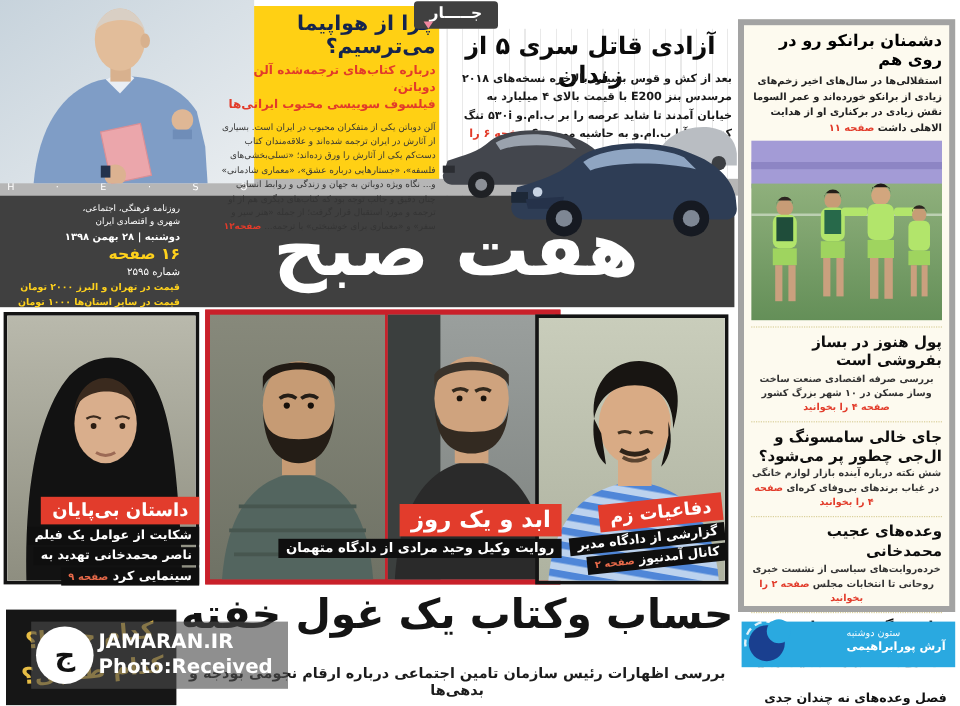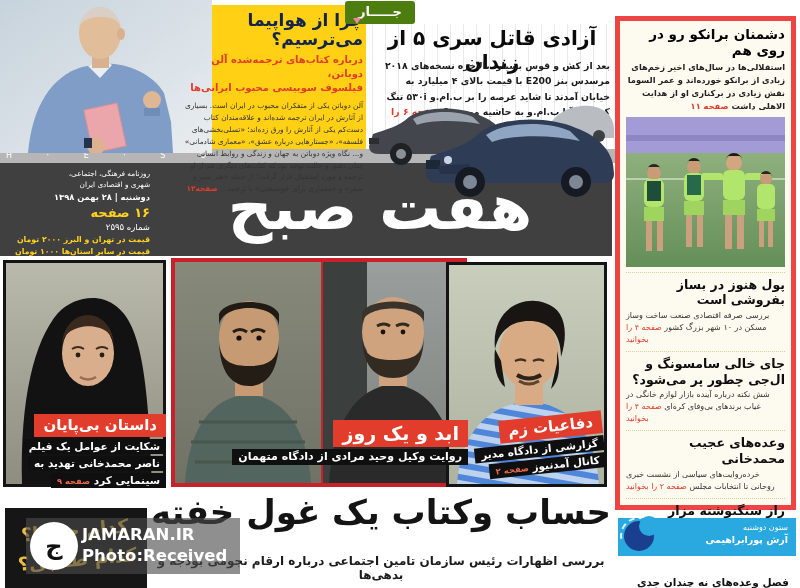--- a/index.html
+++ b/index.html
@@ -10,47 +10,47 @@
   
   .lead-yellow{left:8px;top:5px;width:358px;height:148px;background:#ffd014;z-index:1;}
   .lead-photo{left:0;top:0;width:212px;height:153px;z-index:2;}
   .lead-content{left:182px;top:11px;width:181px;direction:rtl;text-align:right;z-index:3;}
   .lead-headline{font-size:17px;font-weight:bold;color:#15244d;line-height:1.1;}
   .lead-sub{margin-top:5px;color:#e23b2a;font-size:10px;font-weight:bold;line-height:1.4;}
   .lead-body{margin-top:5px;font-size:7.4px;color:#343434;line-height:1.6;}
   .pref-y{color:#e23b2a;font-weight:bold;}
 
   
-  .tag{left:345px;top:1px;width:70px;height:23px;background:#4d7c0f;border-radius:3px;
+  .tag{left:345px;top:1px;width:70px;height:23px;background:#404040;border-radius:3px;
        color:#fff;font-weight:bold;font-size:13px;text-align:center;line-height:22px;z-index:5;}
   .tag::after{content:"";position:absolute;left:8px;bottom:-6px;border:6px solid transparent;
        border-top-color:#f0879f;border-left-width:4px;border-right-width:4px;}
 
   
   .pinstripes{left:372px;top:24px;width:240px;height:152px;z-index:0;
        background:repeating-linear-gradient(90deg,#e9e9e9 0 1px,transparent 1px 13px);}
   .car-head{left:372px;top:26px;width:240px;font-size:20px;font-weight:900;color:#0b0b0b;
        text-align:center;direction:rtl;z-index:2;}
   .car-body{left:374px;top:58px;width:236px;font-size:9.3px;font-weight:bold;color:#1a1a1a;
        direction:rtl;text-align:right;line-height:1.65;z-index:2;}
   .pref-r{color:#e23b2a;}
   .car-gray{left:545px;top:96px;width:70px;height:46px;z-index:3;}
   .car-merc{left:363px;top:100px;width:145px;height:68px;z-index:4;}
   .car-bmw{left:418px;top:108px;width:200px;height:95px;z-index:5;}
 
   
-  .right-col{left:615px;top:16px;width:181px;height:494px;border:5px solid #ef4444;
+  .right-col{left:615px;top:16px;width:181px;height:494px;border:5px solid #a3a3a3;
        background:#fdfaef;box-sizing:border-box;padding:5px 6px;direction:rtl;z-index:2;}
   .rc-headline{font-size:13.5px;font-weight:900;color:#000;text-align:right;line-height:1.2;}
   .rc-body{margin-top:3px;font-size:8.3px;font-weight:bold;color:#222;text-align:right;line-height:1.55;}
   .rc-photo{width:100%;height:150px;margin:4px 0 5px;}
   .rc-item{margin-top:5px;border-top:1px dotted #d9cf9a;padding-top:4px;}
   .rc-item:first-child{border-top:none;}
   .rc-ihead{font-size:12.5px;font-weight:900;color:#0d0d0d;text-align:right;line-height:1.25;}
-  .rc-ibody{margin-top:2px;font-size:8px;font-weight:normal;color:#333;text-align:left;line-height:1.5;}
+  .rc-ibody{margin-top:2px;font-size:8px;font-weight:bold;color:#333;text-align:center;line-height:1.5;}
 
   
   .strip{left:0;top:149px;width:612px;height:14px;background:#b6b6b6;color:#fff;
        font-size:8px;line-height:14px;padding-left:6px;letter-spacing:16px;z-index:1;}
   .banner{left:0;top:163px;width:612px;height:93px;background:#404040;z-index:1;}
   .banner-info{left:8px;top:6px;width:142px;direction:rtl;text-align:right;color:#fff;}
   .bi-line{font-size:7.3px;line-height:1.5;}
   .bi-date{font-size:8.3px;font-weight:bold;line-height:1.6;}
   .bi-pages{font-size:13px;font-weight:900;color:#ffd21c;margin:1px 0;}
   .bi-issue{font-size:8.5px;line-height:1.5;}
@@ -89,21 +89,21 @@
       font-weight:900;color:#1c1c1c;direction:rtl;z-index:3;}
 
   
   .monday{left:618px;top:518px;width:178px;height:70px;z-index:3;}
   .m-header{position:relative;height:38px;background:#2aa9e0;}
   .m-icon{position:absolute;left:6px;top:3px;width:30px;height:30px;border-radius:50%;background:#1a3f8f;}
   .m-icon::before{content:"";position:absolute;right:-5px;top:-5px;width:20px;height:20px;
       background:#2aa9e0;border-radius:50%;}
   .m-icon::after{content:"";position:absolute;inset:-4px;border:2px dashed rgba(255,255,255,.85);
       border-radius:50%;clip-path:polygon(0 0,60% 0,0 70%);}
-  .m-meta{position:absolute;right:8px;top:5px;text-align:right;direction:rtl;color:#fff;margin-left:43px;}
+  .m-meta{position:absolute;right:8px;top:5px;text-align:left;direction:rtl;color:#fff;margin-left:43px;}
   .m-kicker{font-size:8px;}
   .m-author{font-size:9.5px;font-weight:900;margin-top:2px;}
   .m-bodybox{background:#fff;padding:20px 7px 0;}
   .m-title{font-size:10.5px;font-weight:900;color:#111;text-align:right;direction:rtl;}
   .m-text{margin-top:3px;font-size:7.2px;color:#8a8a8a;text-align:right;direction:rtl;line-height:1.5;}
 
   
   .wm{left:26px;top:518px;width:214px;height:56px;background:rgba(75,75,75,.62);
       display:flex;align-items:center;z-index:20;}
   .wm-logo{width:48px;height:48px;background:#fff;border-radius:50%;margin:0 4px;

